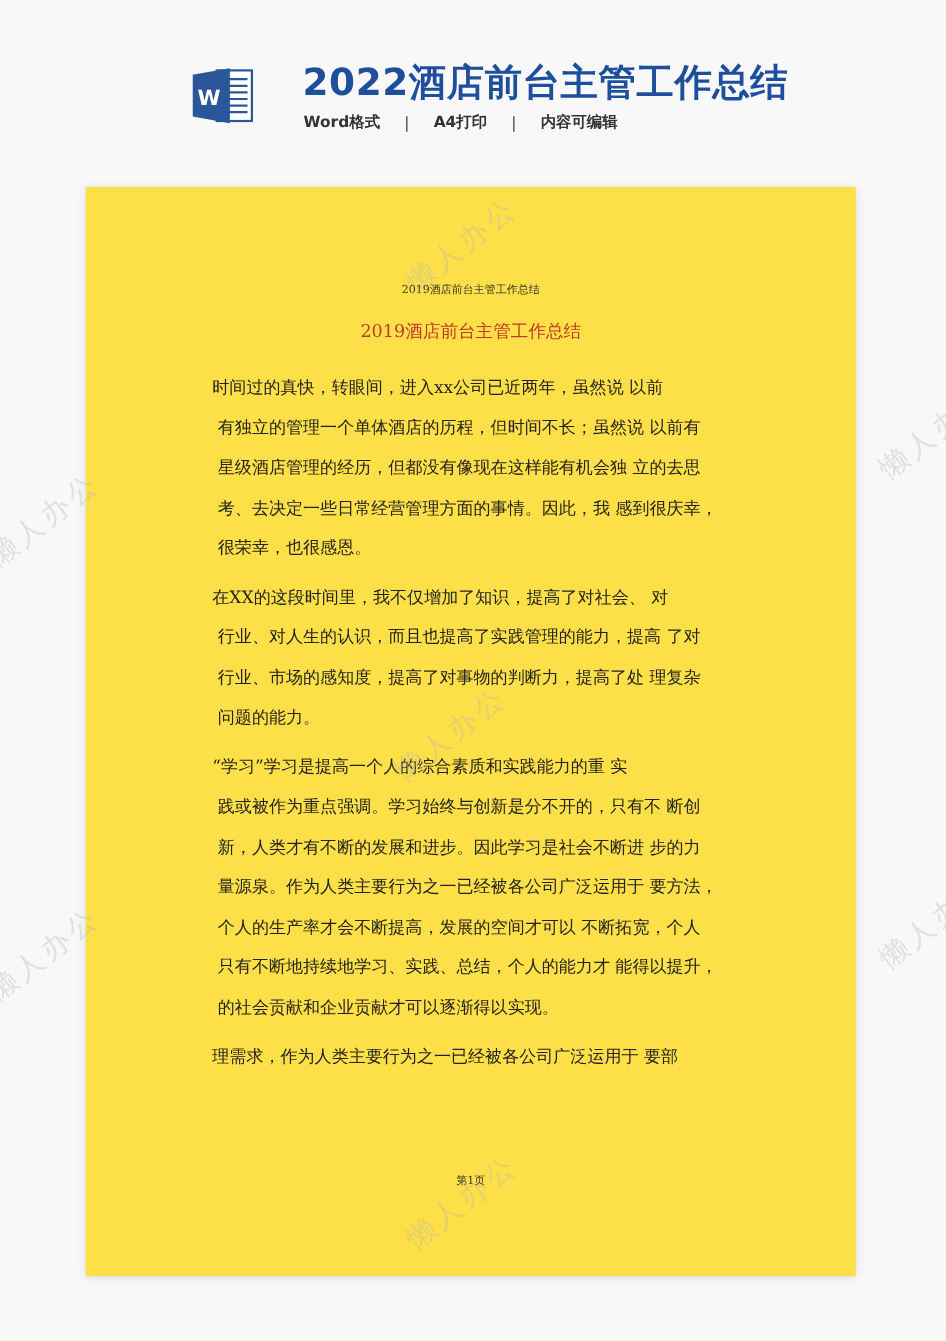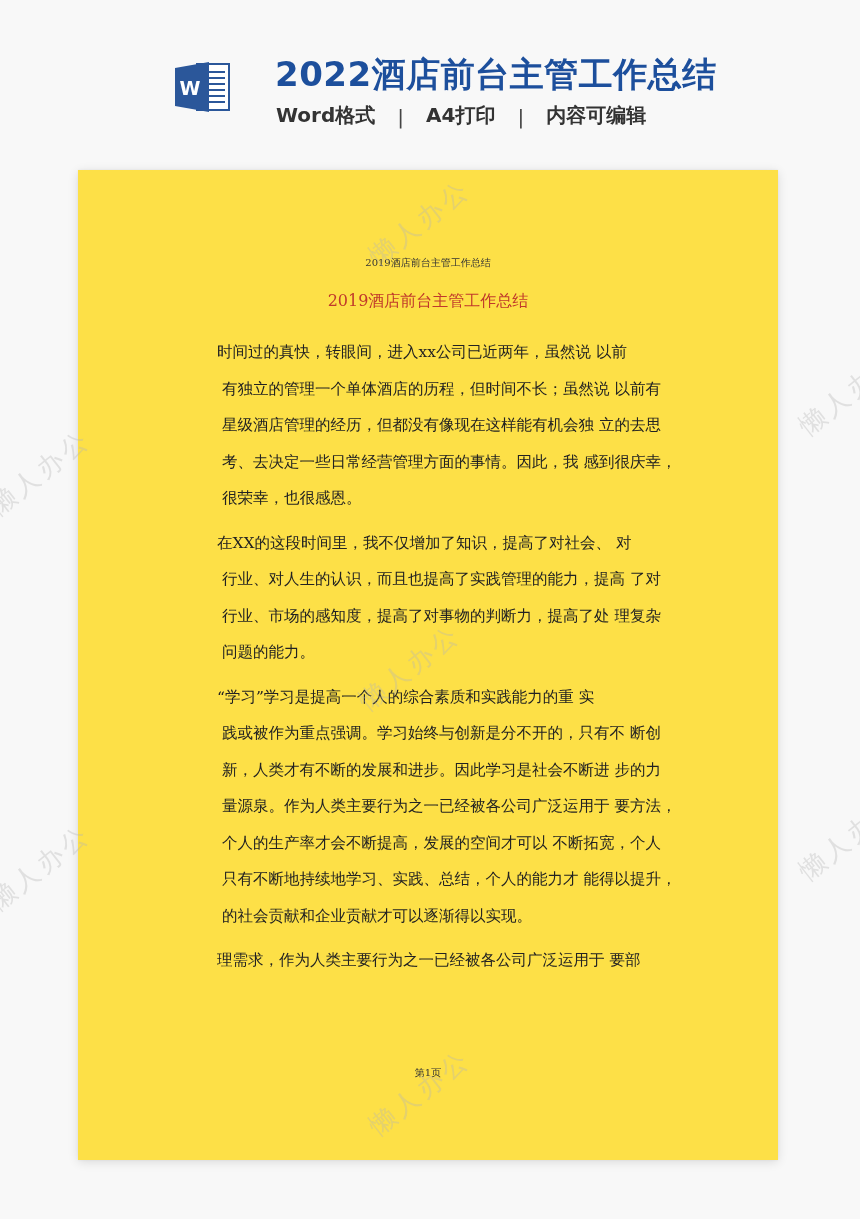--- a/index.html
+++ b/index.html
@@ -8,38 +8,38 @@
     font-family: "DejaVu Sans", sans-serif;
   }
   .header { position:absolute; left:0; top:0; width:860px; height:150px; }
   .word-icon { position:absolute; left:175px; top:60px; width:56px; height:54px; }
   .doc-title {
     position:absolute; left:275px; top:52px; font-size:34px; font-weight:bold;
     color:#1d4f9c; letter-spacing:0.5px; white-space:nowrap;
     font-family:"DejaVu Sans", sans-serif;
   }
   .feature-bar {
-    position:absolute; left:276px; top:102px; font-size:20px; font-weight:bold;
+    position:absolute; left:276px; top:102px; font-size:14px; font-weight:bold;
     color:#333; white-space:nowrap; display:flex; align-items:flex-end;
   }
   .feature-bar .sep { margin:0 22px; font-weight:normal; color:#444; }
   .page {
     position:absolute; left:78px; top:170px; width:700px; height:990px; background:#fde047;
     box-shadow: 0 2px 10px rgba(0,0,0,0.12), 0 0 2px rgba(0,0,0,0.06);
   }
   .running-head {
     position:absolute; left:0; width:700px; top:86px; text-align:center;
     font-family:"DejaVu Serif", serif; font-size:10px; color:#333;
   }
   .main-title {
     position:absolute; left:0; width:700px; top:121px; text-align:center;
     font-family:"DejaVu Serif", serif; font-size:16px; color:#c0392b;
   }
   .body-text {
-    position:absolute; left:108px; top:164px; width:510px;
+    position:absolute; left:84px; top:164px; width:510px;
     font-family:"DejaVu Serif", serif; font-size:15.5px; color:#222;
     line-height:36.5px;
   }
   .para { margin:0 0 8px 0; text-indent:31px; text-align:justify; }
   .para .ln { display:block; white-space:nowrap; }
   .para .ln:not(:first-child) { text-indent:0;margin-left:36px; }
   .page-footer {
     position:absolute; left:0; width:700px; top:896px; text-align:center;
     font-family:"DejaVu Serif", serif; font-size:10px; color:#333;
   }

